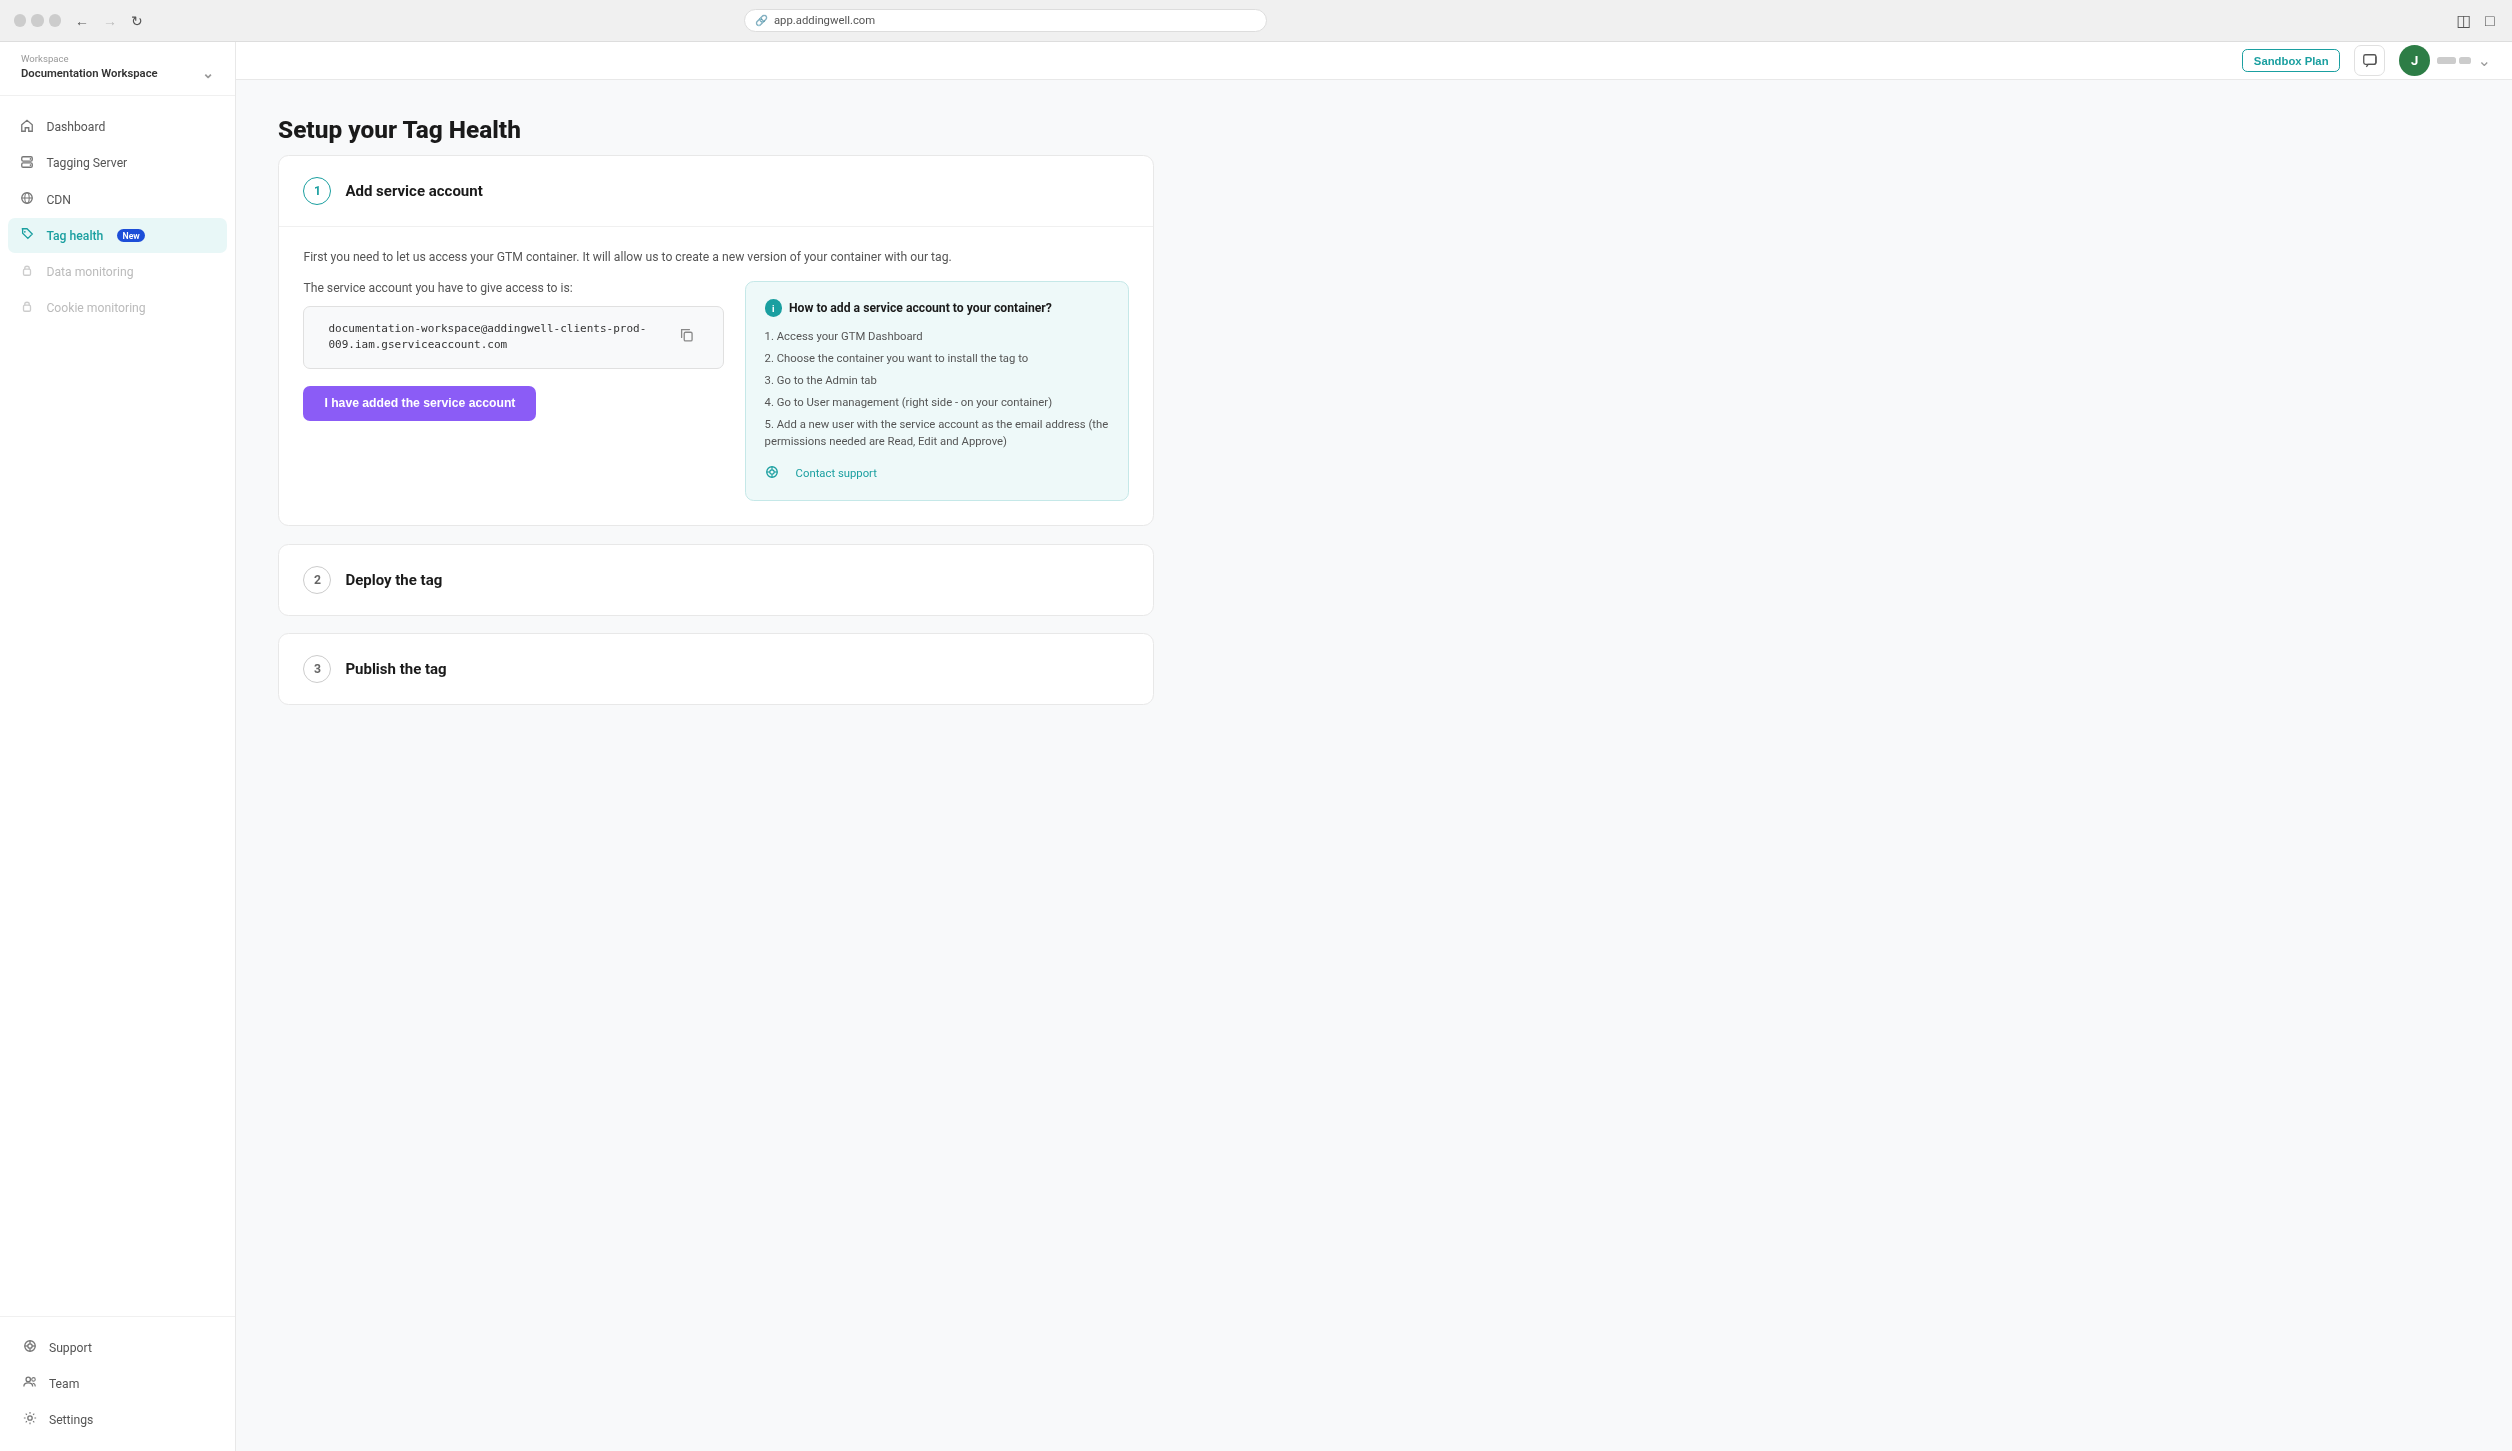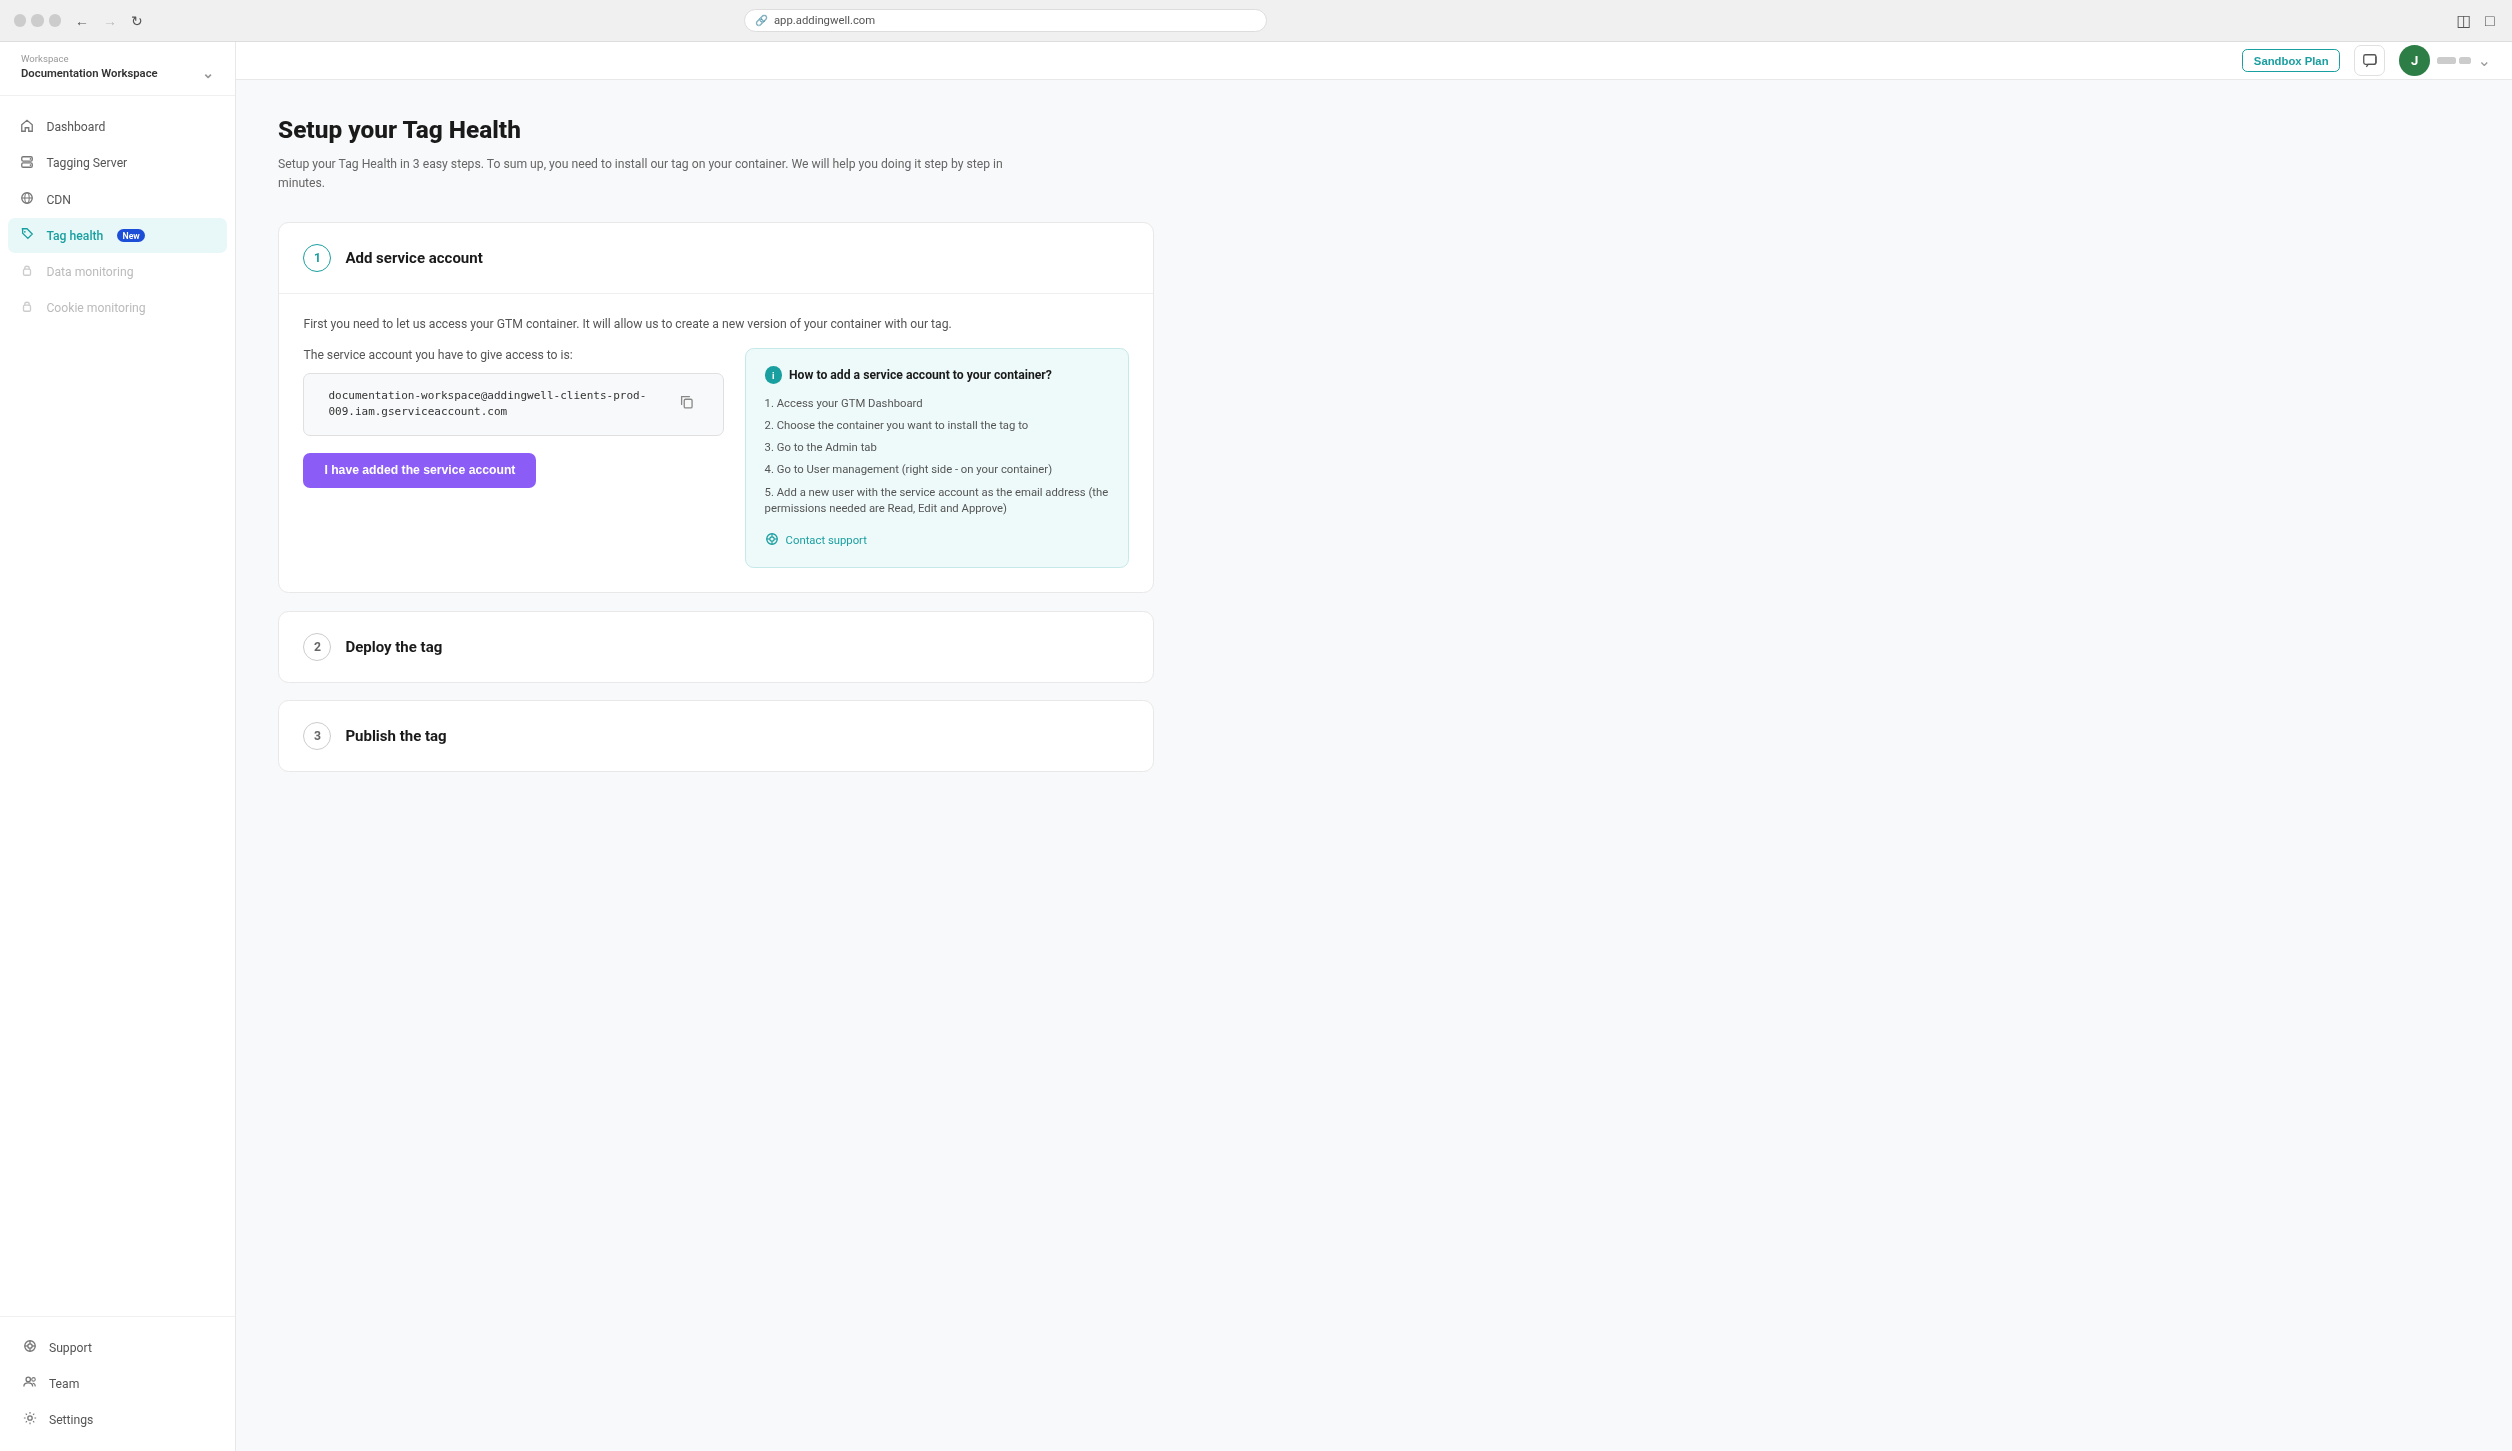--- a/index.html
+++ b/index.html
@@ -157,21 +157,21 @@
     }
     .info-icon {
       width: 17.4px; height: 17.4px; border-radius: 50%; background: #1a9fa0;
       color: #fff; font-size: 9.6px; font-weight: 700;
       display: flex; align-items: center; justify-content: center; flex-shrink: 0;
     }
     .info-steps { list-style: none; padding: 0; display: flex; flex-direction: column; gap: 5.2px; }
     .info-steps li { font-size: 11.3px; color: #1a9fa0; line-height: 1.5; }
     .info-steps li span { color: #555; }
     .info-contact {
-      margin-top: 14px; display: flex; align-items: center; gap: 7px;
+      margin-top: 14px; display: flex; align-items: center; gap: 17px;
       font-size: 11.3px; color: #1a9fa0; cursor: pointer;
     }
     .contact-icon { font-size: 14px; }
   </style>
 </head>
 <body>
 
 <div class="browser-chrome">
   <div class="browser-buttons">
     <button class="browser-btn"></button>
@@ -318,21 +318,20 @@
           <div class="user-dot"></div>
           <div class="user-dot short"></div>
         </div>
         <span class="header-dropdown">⌄</span>
       </div>
     </header>
 
     <main class="main">
       <div class="main-inner">
         <h1 class="page-title">Setup your Tag Health</h1>
-        <p class="page-subtitle">Setup your Tag Health in 3 easy steps. To sum up, you need to install our tag on your container. We will help you doing it step by step in minutes.</p>
 
         <div class="step-card">
           <div class="step-header">
             <div class="step-num active">1</div>
             <span>Add service account</span>
           </div>
           <div class="step-body">
             <p class="step-desc">First you need to let us access your GTM container. It will allow us to create a new version of your container with our tag.</p>
             <div class="step-content-row">
               <div class="step-left">

